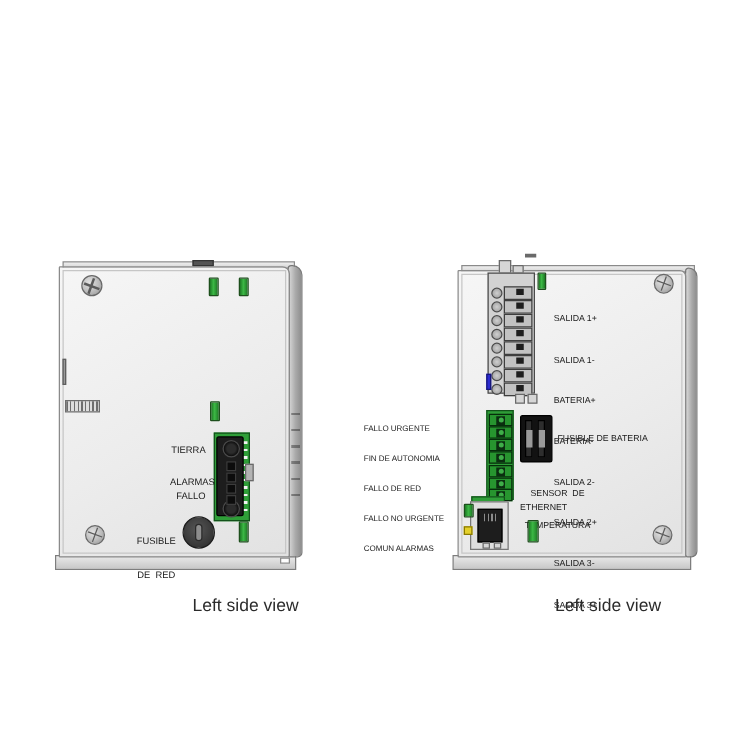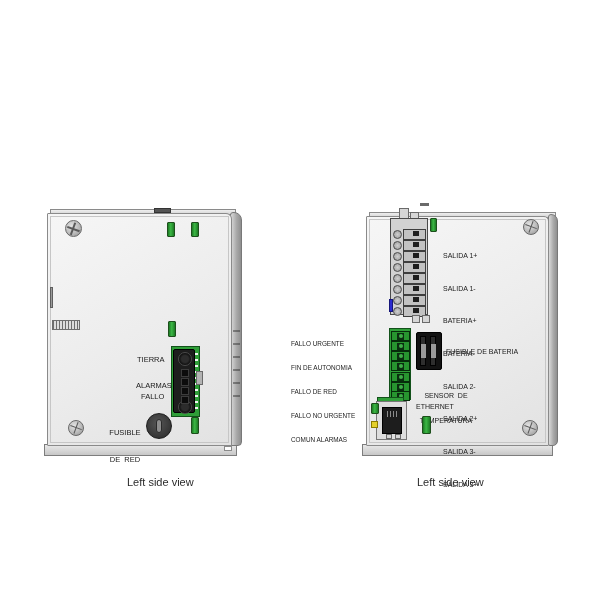--- a/index.html
+++ b/index.html
@@ -1,21 +1,21 @@
 <!DOCTYPE html>
 <html><head>
 <meta charset="utf-8">
 <style>
   html,body{margin:0;padding:0;background:#fff;}
   .canvas{position:relative;width:600px;height:600px;background:#fff;overflow:hidden;
           font-family:"Liberation Sans",sans-serif;}
   .abs{position:absolute;box-sizing:border-box;}
   .page-title{position:absolute;left:52px;top:122px;font-size:24px;font-style:italic;
               color:#4d4d4d;letter-spacing:.5px;}
-  .caption{position:absolute;font-size:11px;color:#2b2b2b;}
+  .caption{position:absolute;font-size:14px;color:#2b2b2b;margin-left:27px;}
   .lbl{position:absolute;color:#1a1a1a;white-space:pre;line-height:1.2;}
   
   .front{background:linear-gradient(150deg,#f6f6f6 0%,#ececec 55%,#e2e2e2 100%);
          border:1px solid #8a8a8a;}
   .inner-line{position:absolute;inset:2px;border:1px solid #c6c6c6;pointer-events:none;}
   .side{background:linear-gradient(90deg,#d9d9d9,#a9a9a9 55%,#8f8f8f);border:1px solid #787878;}
   .topstrip{background:linear-gradient(#eee,#d6d6d6);border:1px solid #8a8a8a;}
   .botstrip{background:linear-gradient(#e9e9e9,#c7c7c7);border:1px solid #7d7d7d;}
   
   .led{position:absolute;background:linear-gradient(90deg,#1d7a24,#3cb845 45%,#1d7a24);

